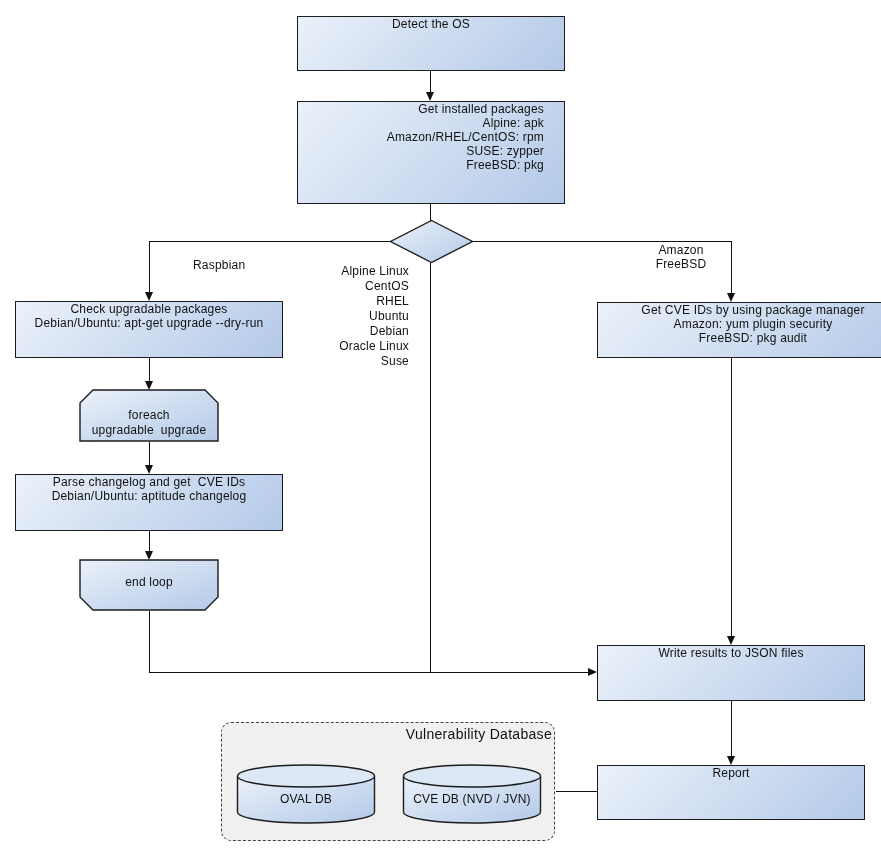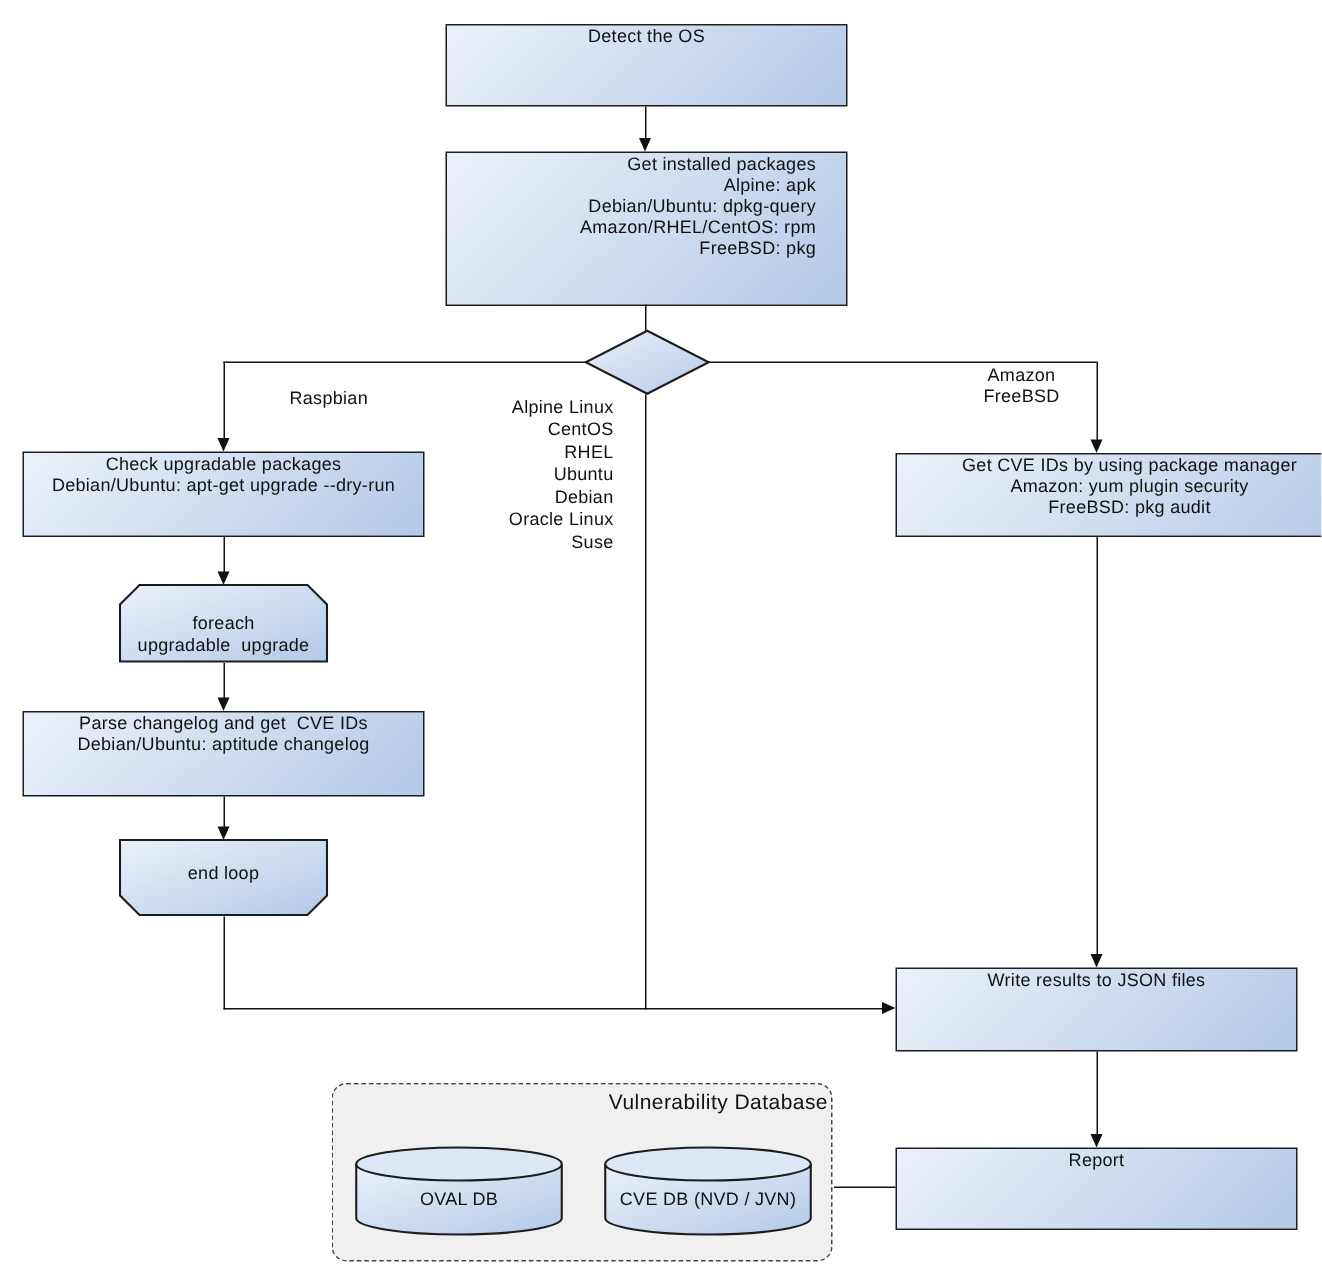--- a/index.html
+++ b/index.html
@@ -131,22 +131,22 @@
   <div class="arr-d a9"></div>
   <div class="hl l15"></div>
 
   <div class="node n-detect">
     <span>Detect the OS</span>
   </div>
 
   <div class="node n-install align-right">
     <span>Get installed packages</span>
     <span>Alpine: apk</span>
-    <span>Debian/Ubuntu: dpkg-query</span>
     <span>Amazon/RHEL/CentOS: rpm</span>
+    <span>SUSE: zypper</span>
     <span>FreeBSD: pkg</span>
   </div>
 
   <svg class="shape s-diamond" width="85" height="45">
     <defs>
       <linearGradient id="gd1" x1="0" y1="0" x2="1" y2="1">
         <stop offset="0" style="stop-color:var(--node-fill-start)"></stop>
         <stop offset="1" style="stop-color:var(--node-fill-end)"></stop>
       </linearGradient>
     </defs>

